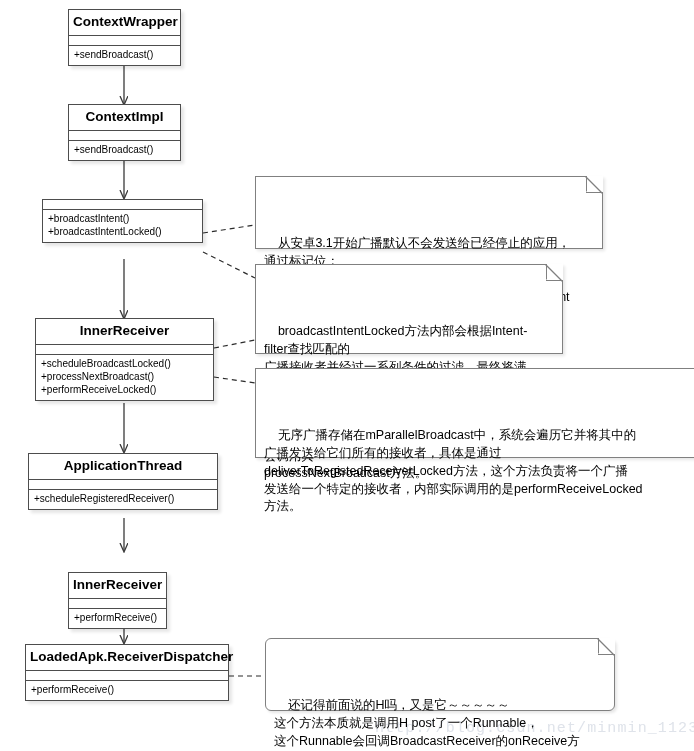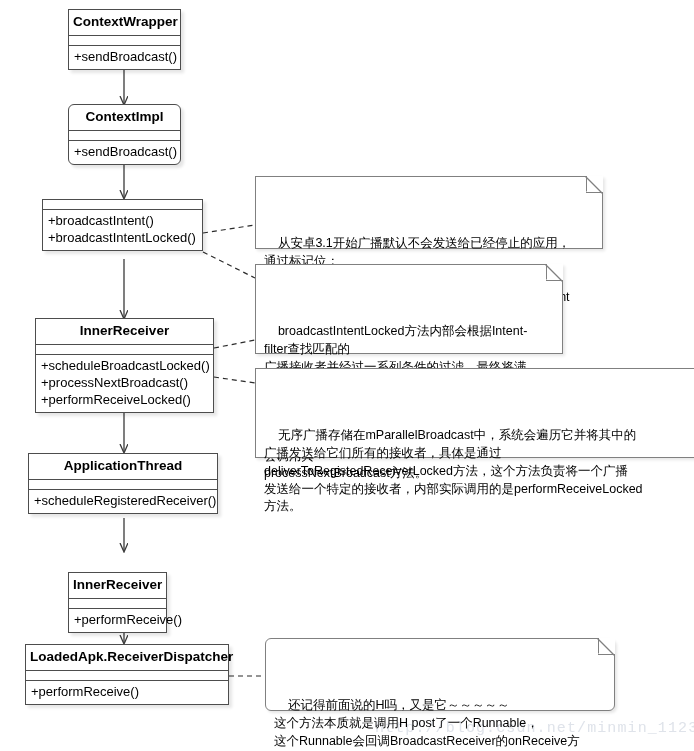--- a/index.html
+++ b/index.html
@@ -41,21 +41,21 @@
     border-bottom: 1.5px solid #4d4d4d;
     line-height: 1.15;
     white-space: nowrap;
   }
   .uml-attrs {
     height: 9px;
     border-bottom: 1.5px solid #4d4d4d;
   }
   .uml-ops {
     padding: 2px 13px 4px 5px;
-    font-size: 13px;
+    font-size: 10px;
     color: #000000;
     line-height: 1.32;
   }
   .uml-op {
     white-space: nowrap;
   }
 
   
   .uml-note {
     position: absolute;
@@ -151,21 +151,21 @@
   </svg>
 
   <div class="uml-class" style="left:51px; top:9px; width:113px;">
     <div class="uml-name">ContextWrapper</div>
     <div class="uml-attrs"></div>
     <div class="uml-ops">
       <div class="uml-op">+sendBroadcast()</div>
     </div>
   </div>
 
-  <div class="uml-class" style="left:51px; top:104px; width:113px;border-radius:6px;">
+  <div class="uml-class" style="left:51px; top:104px; width:113px;">
     <div class="uml-name">ContextImpl</div>
     <div class="uml-attrs"></div>
     <div class="uml-ops">
       <div class="uml-op">+sendBroadcast()</div>
     </div>
   </div>
 
   <div class="uml-class" style="left:25px; top:199px; width:161px;">
     <div class="uml-attrs"></div>
     <div class="uml-ops">

